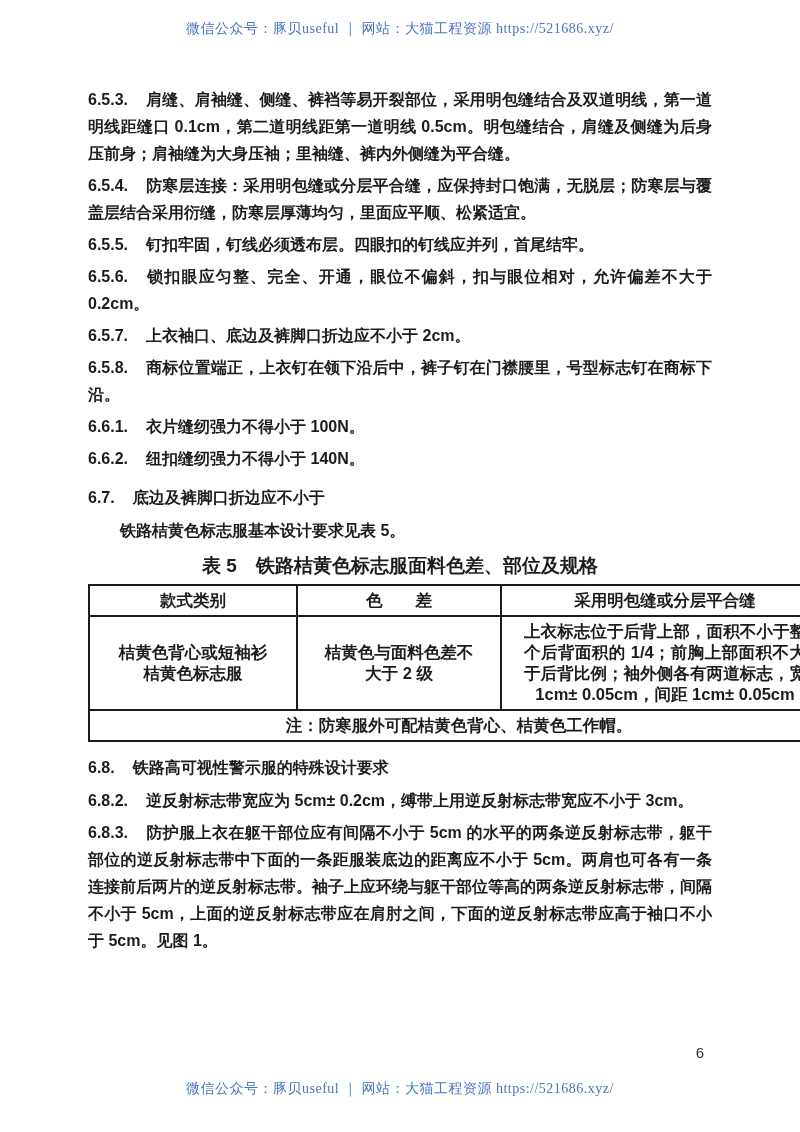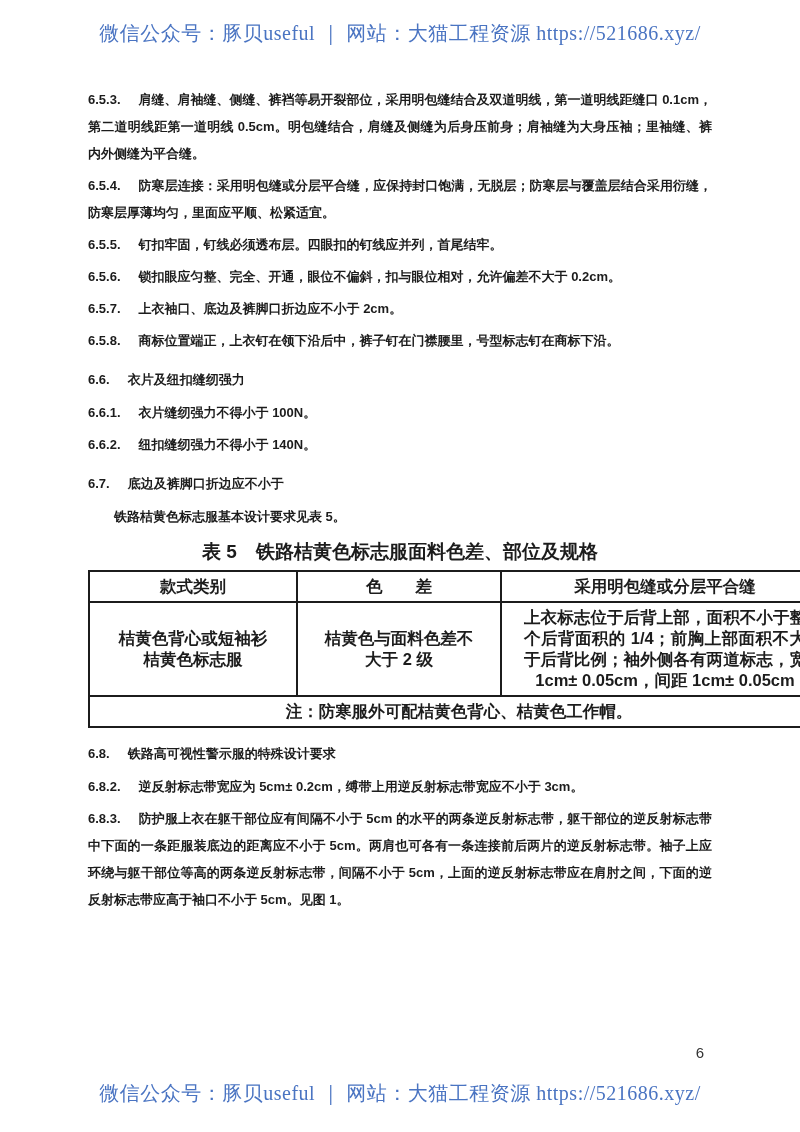--- a/index.html
+++ b/index.html
@@ -8,34 +8,34 @@
     width:800px;height:1132px;
     background:#ffffff;
     font-family:"Liberation Sans","DejaVu Sans",sans-serif;
     color:#1c1c1c;
     overflow:hidden;
   }
   .watermark{
     position:absolute;left:0;width:100%;
     text-align:center;
     font-family:"Liberation Serif","DejaVu Serif",serif;
-    font-size:20px;
+    font-size:14px;
     color:#4a74c2;
     letter-spacing:0.5px;
   }
   .watermark.top{top:20px;}
   .watermark.bottom{top:1080px;}
   .content{
     position:absolute;
     left:88px;top:86px;width:624px;
   }
   p.para{
     margin:0;
     padding:0;
-    font-size:13px;
+    font-size:16px;
     font-weight:600;
     line-height:27px;
     text-align:justify;
     margin-bottom:5px;
   }
   p.para .num{margin-right:18px;white-space:nowrap;}
   p.para.section-head{margin-top:12px;margin-bottom:6px;text-align:left;}
   p.para.indented{text-indent:2em;text-align:left;}
   .table-caption{
     margin:10px 0 6px 0;
@@ -85,21 +85,20 @@
     <p class="para"><span class="num">6.5.4.</span><span>防寒层连接：采用明包缝或分层平合缝，应保持封口饱满，无脱层；防寒层与覆盖层结合采用衍缝，防寒层厚薄均匀，里面应平顺、松紧适宜。</span></p>
 
     <p class="para"><span class="num">6.5.5.</span><span>钉扣牢固，钉线必须透布层。四眼扣的钉线应并列，首尾结牢。</span></p>
 
     <p class="para"><span class="num">6.5.6.</span><span>锁扣眼应匀整、完全、开通，眼位不偏斜，扣与眼位相对，允许偏差不大于 0.2cm。</span></p>
 
     <p class="para"><span class="num">6.5.7.</span><span>上衣袖口、底边及裤脚口折边应不小于 2cm。</span></p>
 
     <p class="para"><span class="num">6.5.8.</span><span>商标位置端正，上衣钉在领下沿后中，裤子钉在门襟腰里，号型标志钉在商标下沿。</span></p>
 
-    <p class="para section-head"><span class="num">6.6.</span><span>衣片及纽扣缝纫强力</span></p>
 
     <p class="para"><span class="num">6.6.1.</span><span>衣片缝纫强力不得小于 100N。</span></p>
 
     <p class="para"><span class="num">6.6.2.</span><span>纽扣缝纫强力不得小于 140N。</span></p>
 
     <p class="para section-head"><span class="num">6.7.</span><span>底边及裤脚口折边应不小于</span></p>
 
     <p class="para indented"><span>铁路桔黄色标志服基本设计要求见表 5。</span></p>
 
     <div class="table-caption">表 5　铁路桔黄色标志服面料色差、部位及规格</div>

